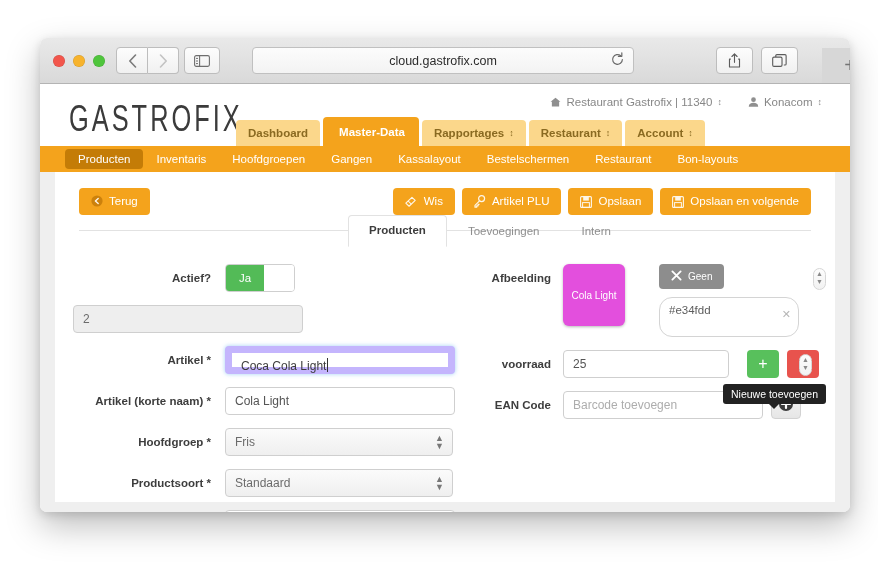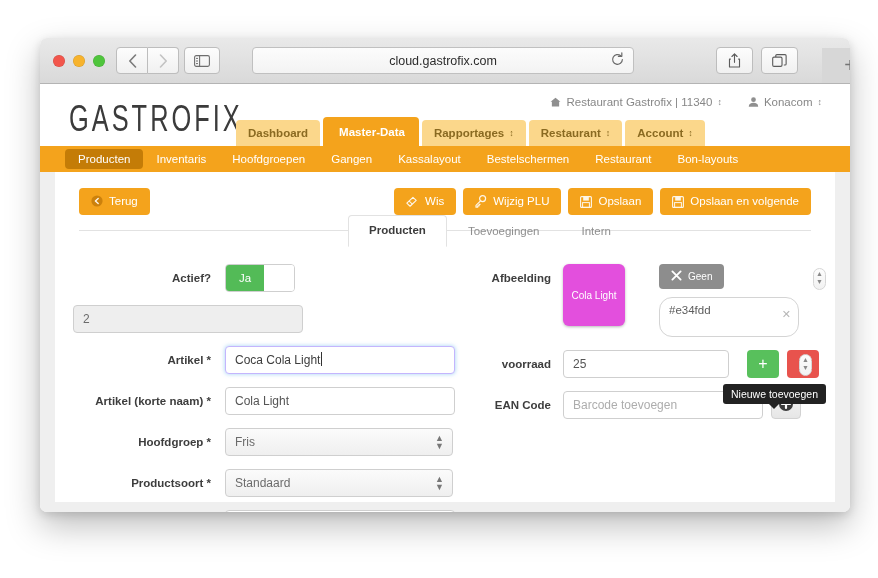--- a/index.html
+++ b/index.html
@@ -296,21 +296,21 @@
     border-radius: 4px;
     background: #ffffff;
     font-size: 12px;
     color: #555555;
     padding: 0 9px;
     line-height: 26px;
     font-family: "Liberation Sans", sans-serif;
   }
   .input.readonly { background: #eeeeee; color: #6b6b6b; }
   .input.focused {
-    border: 1px solid #c4b5fd;
+    border: 7px solid #c4b5fd;
     box-shadow: 0 0 4px rgba(82,168,236,.55);
     color: #3d3d3d;
   }
   .input.placeholder { color: #adadad; }
 
   .caret-text { display:inline-block; width:1px; height:14px; background:#333; vertical-align:-2px; margin-left:1px;}
 
   .select {
     box-sizing: border-box;
     width: 228px;
@@ -598,21 +598,21 @@
               <span>Wis</span>
             </button>
 
             <button class="btn">
               <span class="bicon">
                 <svg width="12" height="13" viewBox="0 0 12 13">
                   <circle cx="7.6" cy="3.6" r="3" fill="none" stroke="#ffffff" stroke-width="1.2"></circle>
                   <path d="M5.5 5.8 L1 10.3 L1 12.2 L2.7 12.2 L2.7 10.8 L4.1 10.8 L4.1 9.4 L5.5 9.4" fill="none" stroke="#ffffff" stroke-width="1.2" stroke-linejoin="round"></path>
                 </svg>
               </span>
-              <span>Wijzig PLU</span>
+              <span>Artikel PLU</span>
             </button>
 
             <button class="btn">
               <span class="bicon">
                 <svg width="12" height="12" viewBox="0 0 12 12">
                   <rect x="0.6" y="0.6" width="10.8" height="10.8" rx="1" fill="none" stroke="#ffffff" stroke-width="1.1"></rect>
                   <rect x="3.2" y="0.6" width="5.6" height="4" fill="#ffffff"></rect>
                   <rect x="2.6" y="6.6" width="6.8" height="4.8" fill="none" stroke="#ffffff" stroke-width="1"></rect>
                 </svg>
               </span>

